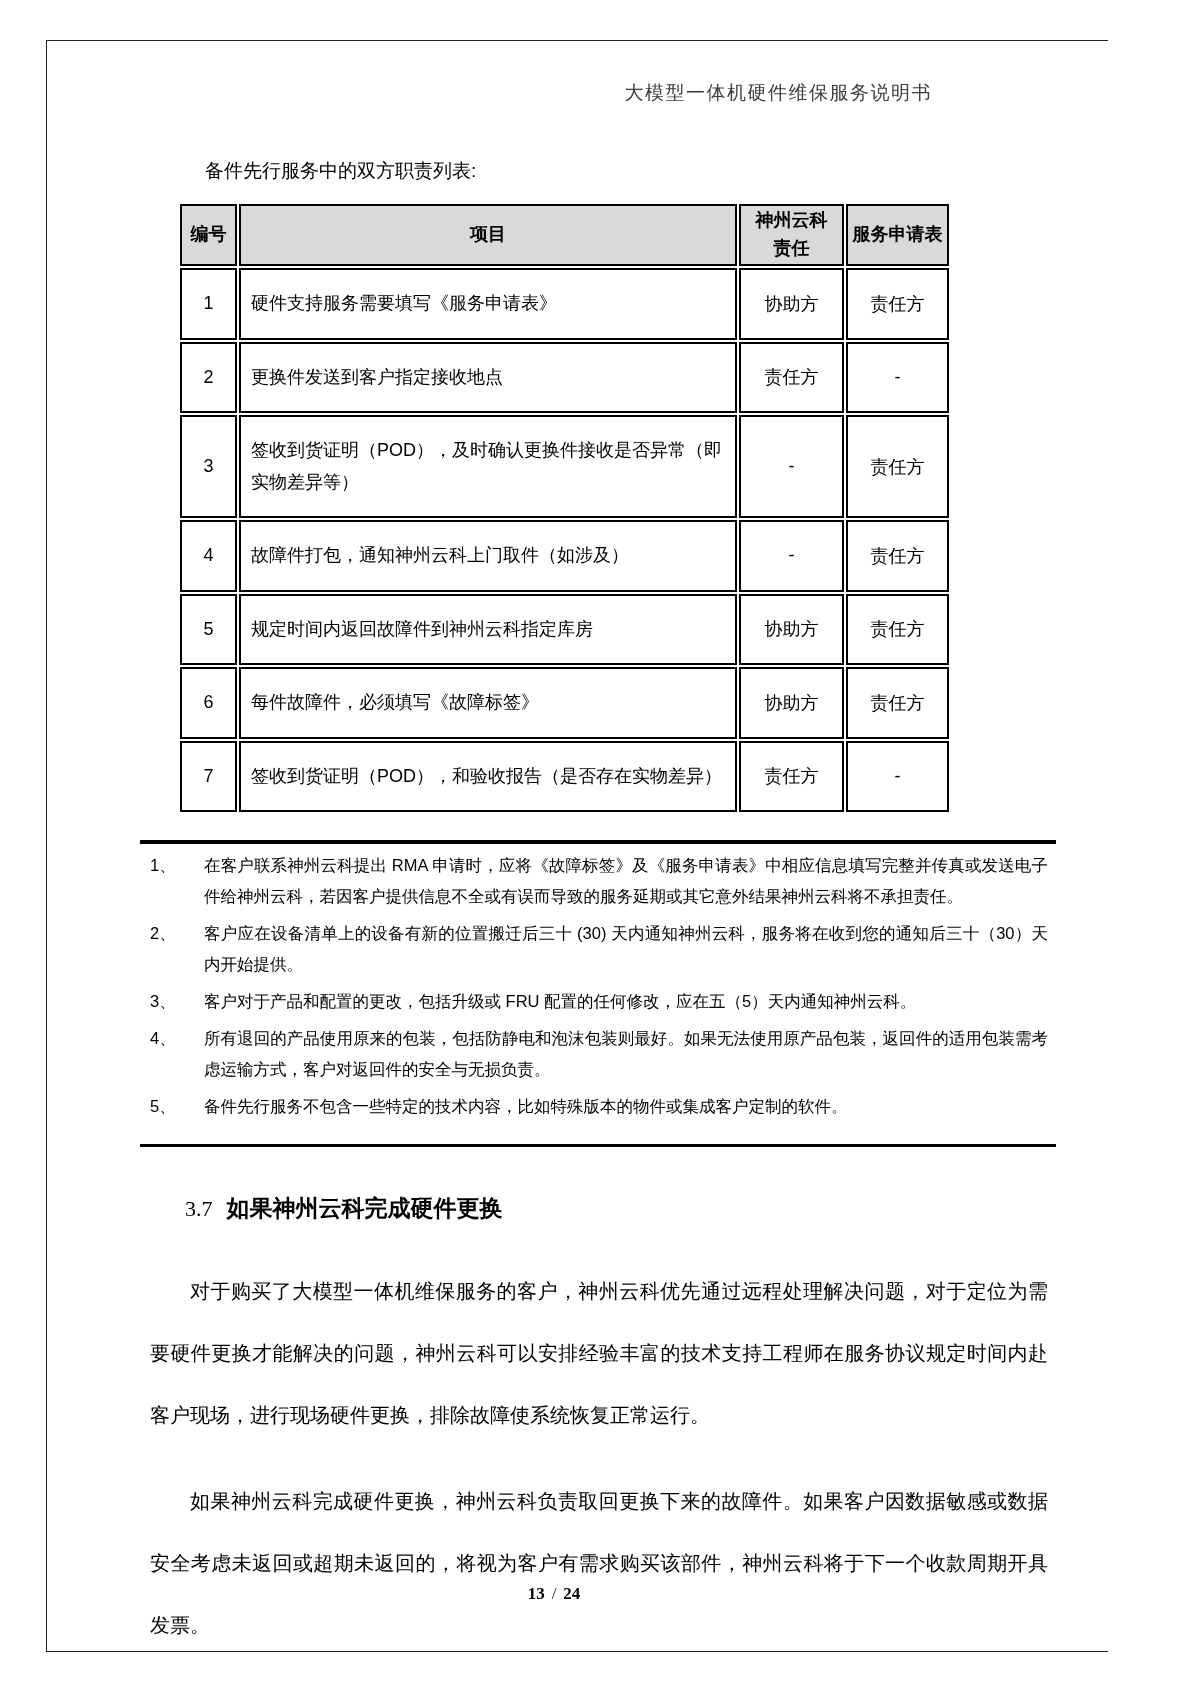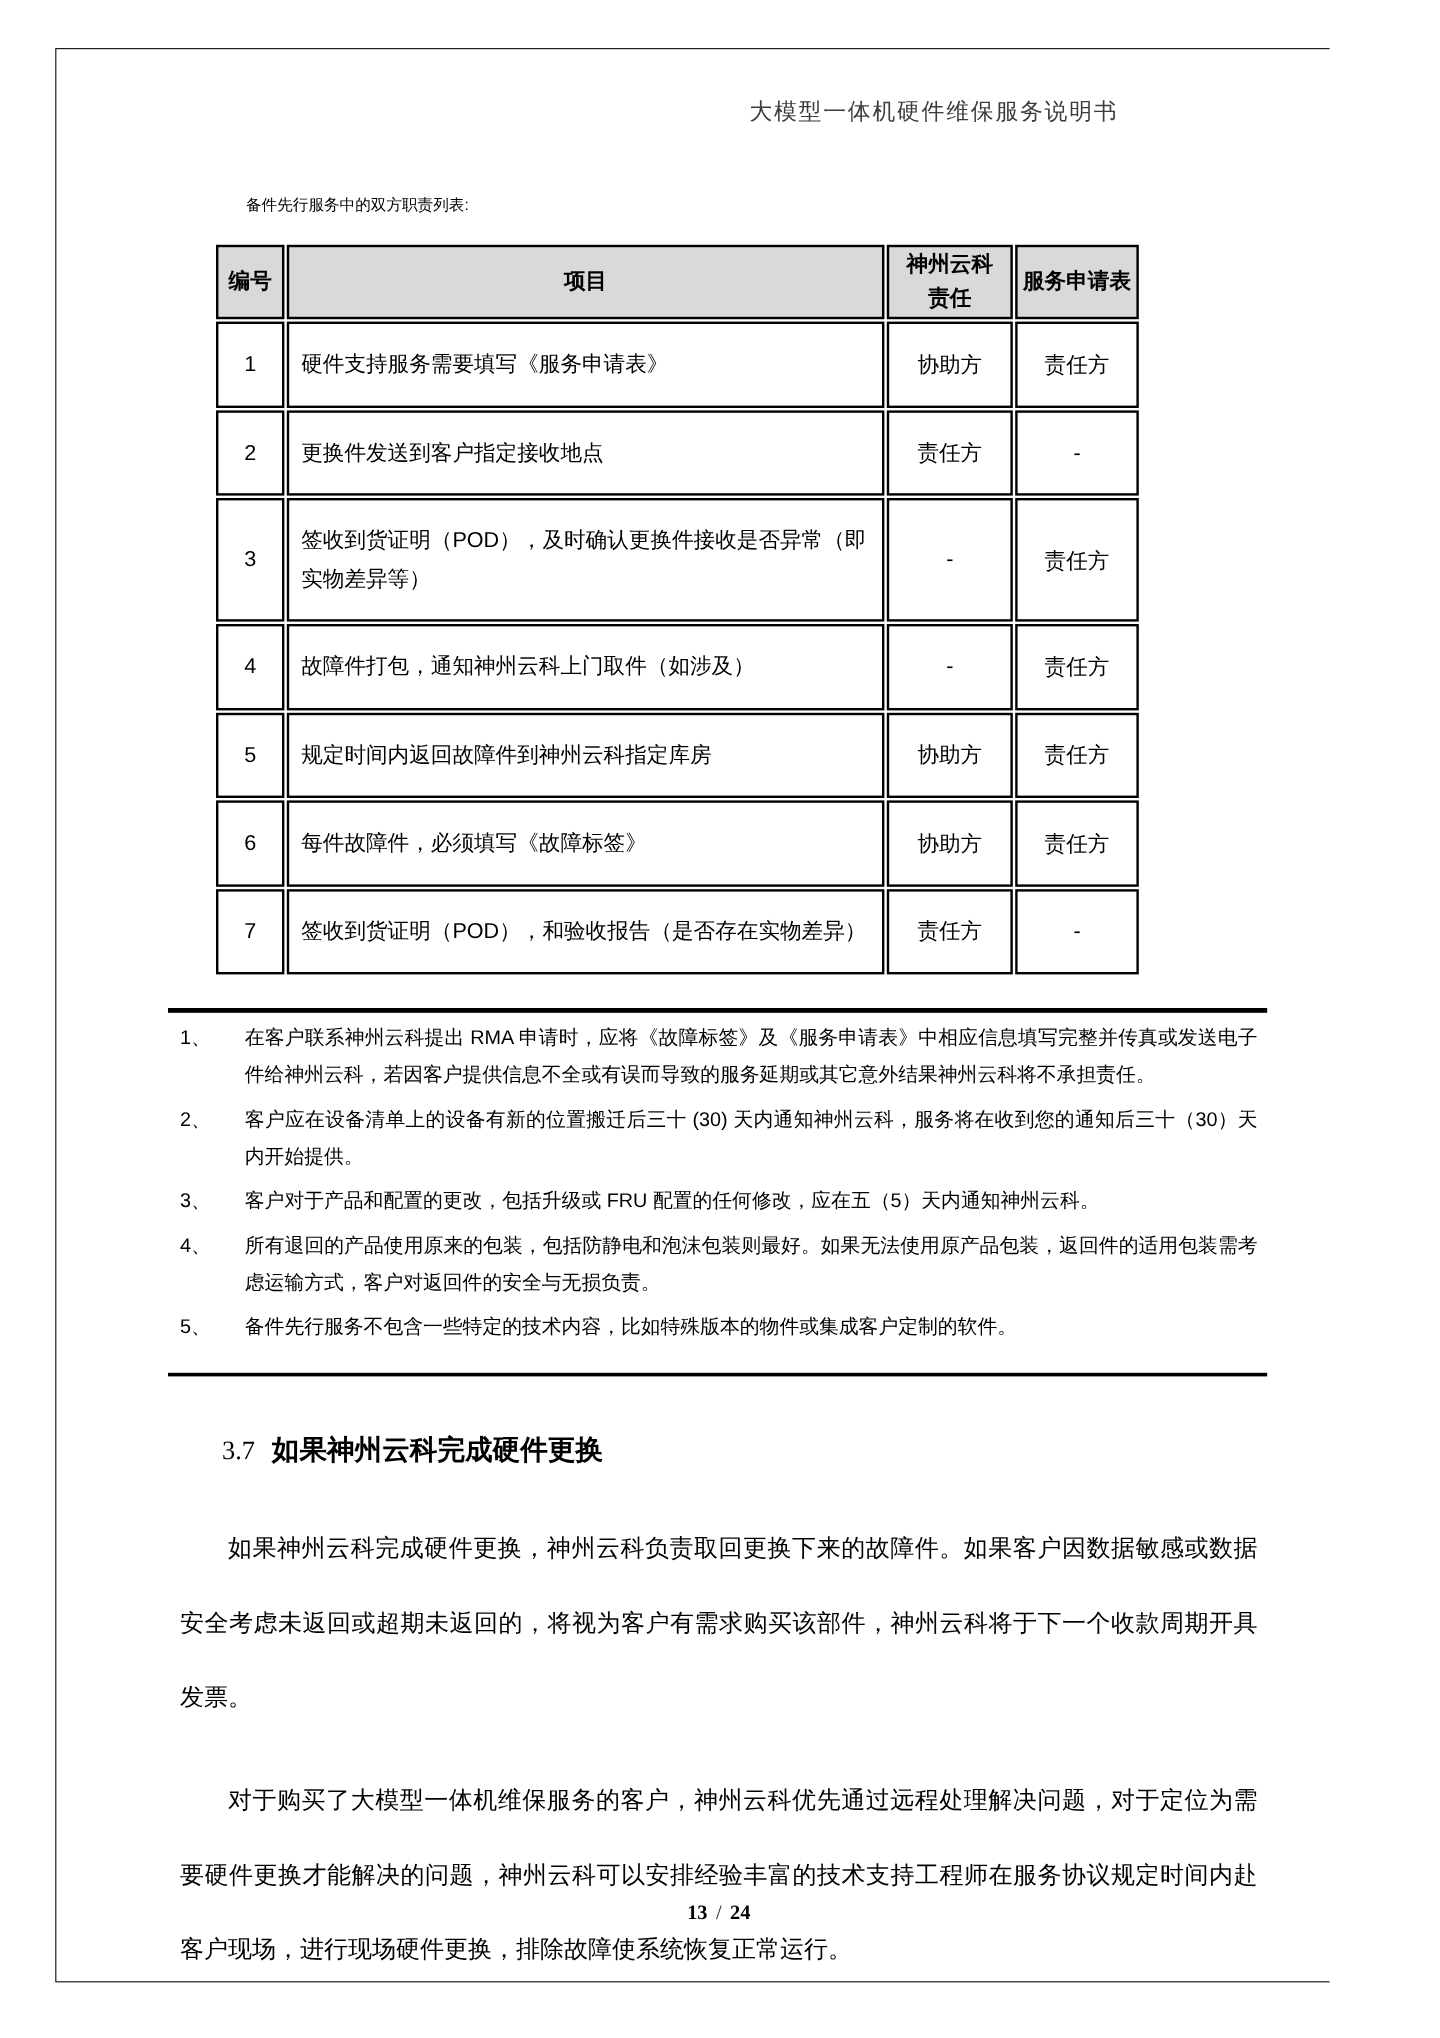--- a/index.html
+++ b/index.html
@@ -10,21 +10,21 @@
   .frame{
     position:absolute;left:46px;top:40px;width:1107px;height:1612px;
     border:1px solid #1f1f1f;box-sizing:border-box;
   }
   .header-title{
     position:absolute;top:80px;left:0;right:176px;text-align:right;
     font-family:"Liberation Serif", serif;font-size:19px;color:#3c3c3c;
     letter-spacing:1.5px;
   }
   .content{position:absolute;left:150px;top:158px;width:898px;}
-  .intro{margin:0 0 0 55px;font-size:13px;line-height:26px;}
+  .intro{margin:0 0 0 55px;font-size:19px;line-height:26px;}
 
   table.resp{
     margin:18px 0 0 28px;width:763px;table-layout:fixed;
     border-collapse:separate;border-spacing:2px;font-size:18px;
   }
   table.resp th,table.resp td{
     border:2px solid #000;vertical-align:middle;box-sizing:border-box;
   }
   table.resp th{
     background:#d9d9d9;font-weight:bold;text-align:center;
@@ -46,21 +46,21 @@
   .sec-title{font-size:23px;font-weight:bold;}
 
   .para{
     margin:34px 0 0 0;font-size:20px;line-height:62px;
     text-align:justify;text-indent:40px;
   }
   .para + .para{margin-top:24px;}
 
   .footer{
     position:absolute;top:1584px;left:0;width:100%;text-align:center;
-    font-family:"Liberation Serif", serif;font-size:17px;padding-left:45px;
+    font-family:"Liberation Serif", serif;font-size:17px;
   }
   .footer .num{font-weight:bold;}
   .footer .sep{font-weight:normal;margin:0 7px;color:#222;}
 </style>
 </head>
 <body>
 
 <div class="page">
   <div class="frame"></div>
 
@@ -155,21 +155,21 @@
       <span class="note-no">5、</span>
       <span class="note-text">备件先行服务不包含一些特定的技术内容，比如特殊版本的物件或集成客户定制的软件。</span>
     </div>
 
     <hr class="thick-rule2">
 
     <h2 class="sec-heading" style="margin-top:44px;font-weight:normal;">
       <span class="sec-num">3.7</span><span class="sec-title">如果神州云科完成硬件更换</span>
     </h2>
 
+    <p class="para">对于购买了大模型一体机维保服务的客户，神州云科优先通过远程处理解决问题，对于定位为需要硬件更换才能解决的问题，神州云科可以安排经验丰富的技术支持工程师在服务协议规定时间内赴客户现场，进行现场硬件更换，排除故障使系统恢复正常运行。</p>
     <p class="para">如果神州云科完成硬件更换，神州云科负责取回更换下来的故障件。如果客户因数据敏感或数据安全考虑未返回或超期未返回的，将视为客户有需求购买该部件，神州云科将于下一个收款周期开具发票。</p>
-    <p class="para">对于购买了大模型一体机维保服务的客户，神州云科优先通过远程处理解决问题，对于定位为需要硬件更换才能解决的问题，神州云科可以安排经验丰富的技术支持工程师在服务协议规定时间内赴客户现场，进行现场硬件更换，排除故障使系统恢复正常运行。</p>
 
   </div>
 
   <div class="footer">
     <span class="num">13</span><span class="sep">/</span><span class="num">24</span>
   </div>
 </div>
 
 </body></html>

